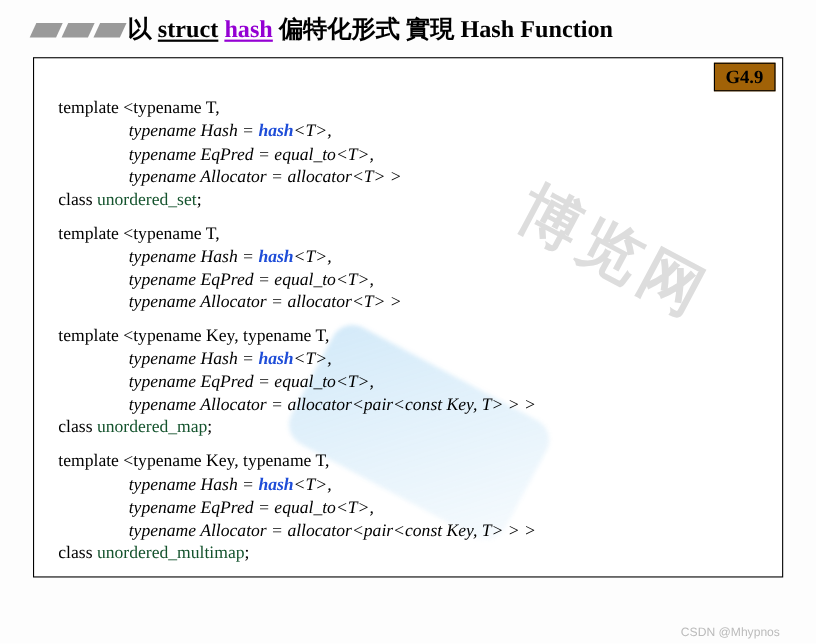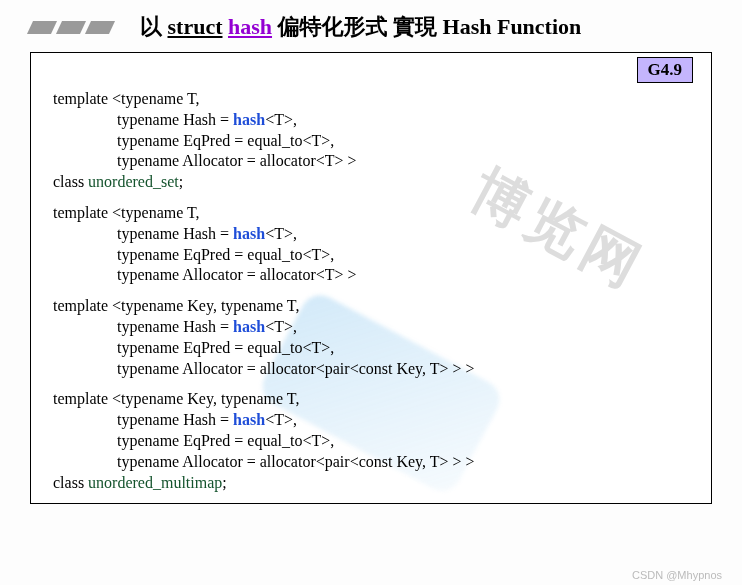--- a/index.html
+++ b/index.html
@@ -7,21 +7,21 @@
       width: 742px;
       height: 585px;
       background: #fdfdfd;
       font-family: "Times New Roman", serif;
       padding: 12px 30px;
       position: relative;
     }
     .title-row {
       display: flex;
       align-items: center;
-      gap: 28px;
+      gap: 4px;
       margin-bottom: 10px;
     }
     .bars {
       display: flex;
       gap: 5px;
     }
     .bar {
       width: 24px;
       height: 13px;
       background: #9a9a9a;
@@ -40,29 +40,29 @@
       position: relative;
       font-family: "Times New Roman", serif;
       font-size: 16px;
       line-height: 1.3;
       color: #000;
       background: #fff;
     }
     .badge {
       position: absolute;
       top: 4px;
-      right: 18px;
-      background: #c4b5fd;
+      right: 6px;
+      background: #a16207;
       border: 1px solid #000;
       padding: 1px 10px;
       font-weight: bold;
       font-size: 17px;
     }
     .block { margin-bottom: 10px; }
-    .indent { padding-left: 64px; }
+    .indent { padding-left: 64px; font-style: italic; }
     .kw-hash { color: #1e4dd8; font-weight: bold; }
     .kw-class { color: #14532d; font-weight: normal; }
     .watermark1 {
       position: absolute;
       right: 60px;
       top: 140px;
       font-size: 56px;
       color: #ddd;
       transform: rotate(28deg);
       pointer-events: none;
@@ -81,21 +81,21 @@
       transform: rotate(28deg);
       border-radius: 20px;
       filter: blur(2px);
       pointer-events: none;
       z-index: 0;
     }
     .code-content { position: relative; z-index: 1; margin-top: 26px; }
     .credit {
       position: absolute;
       bottom: 4px;
-      right: 20px;
+      right: 33px;
       font-size: 11px;
       color: #bbb;
       font-family: Arial, sans-serif;
     }
   </style>
 </head>
 <body>
 
 <div class="title-row">
   <div class="bars">
@@ -128,20 +128,21 @@
       <div class="indent"><span>typename Hash = </span><span class="kw-hash">hash</span><span>&lt;T&gt;,</span></div>
       <div class="indent">typename EqPred = equal_to&lt;T&gt;,</div>
       <div class="indent">typename Allocator = allocator&lt;T&gt; &gt;</div>
     </div>
 
     <div class="block">
       <div>template &lt;typename Key, typename T,</div>
       <div class="indent"><span>typename Hash = </span><span class="kw-hash">hash</span><span>&lt;T&gt;,</span></div>
       <div class="indent">typename EqPred = equal_to&lt;T&gt;,</div>
       <div class="indent">typename Allocator = allocator&lt;pair&lt;const Key, T&gt; &gt; &gt;</div>
+      <div><span>class</span>  <span class="kw-class">unordered_map</span><span>;</span></div>
     </div>
 
     <div class="block" style="margin-bottom:0">
       <div>template &lt;typename Key, typename T,</div>
       <div class="indent"><span>typename Hash = </span><span class="kw-hash">hash</span><span>&lt;T&gt;,</span></div>
       <div class="indent">typename EqPred = equal_to&lt;T&gt;,</div>
       <div class="indent">typename Allocator = allocator&lt;pair&lt;const Key, T&gt; &gt; &gt;</div>
       <div><span>class</span>  <span class="kw-class">unordered_multimap</span><span>;</span></div>
     </div>
 

